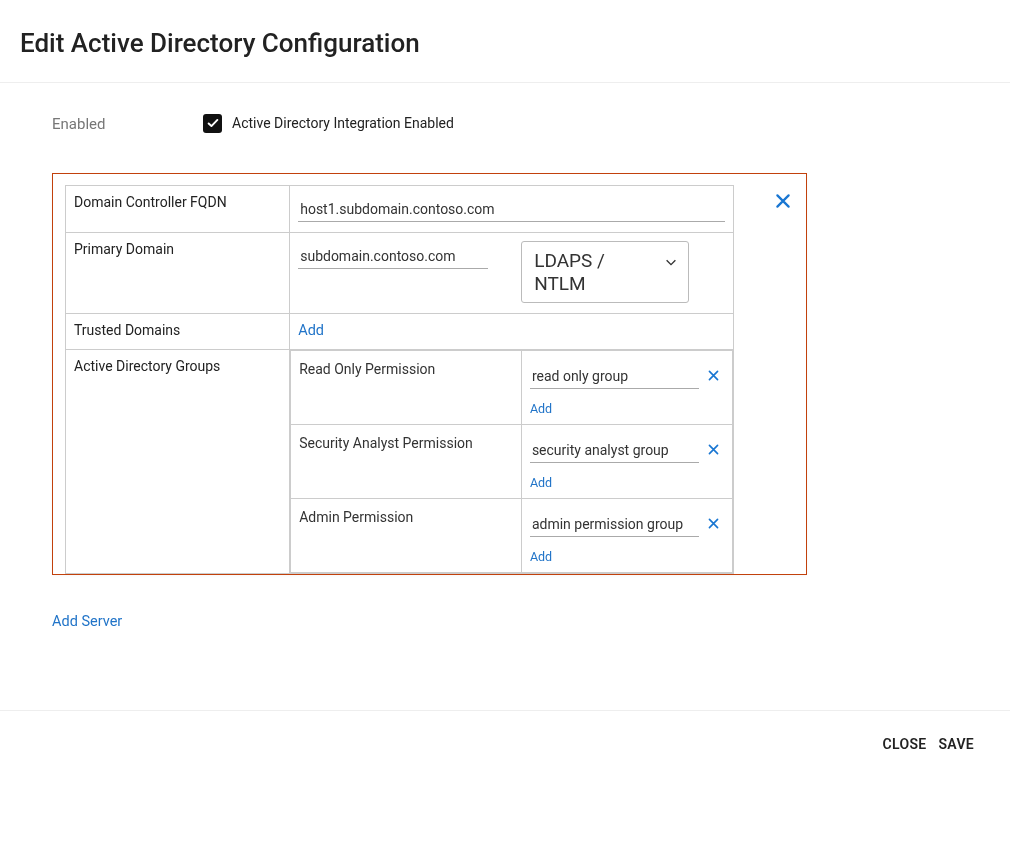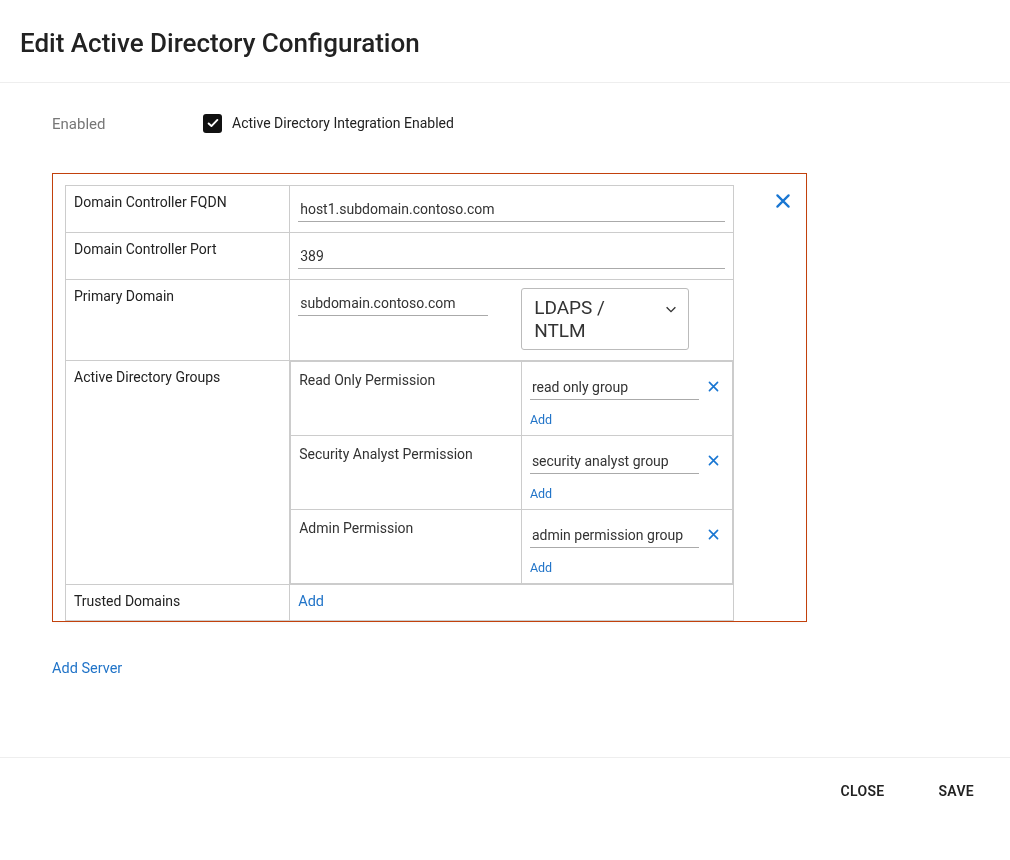--- a/index.html
+++ b/index.html
@@ -162,21 +162,20 @@
     cursor: pointer;
     margin-top: 38px;
     display: inline-block;
     font-size: 14.5px;
   }
   .footer {
     border-top: 1px solid #eee;
     padding: 24px 30px;
     display: flex;
     justify-content: flex-end;
-    gap: 42px;
   }
   .btn {
     font-size: 14px;
     font-weight: 600;
     letter-spacing: 0.3px;
     color: #222;
     cursor: pointer;
     background: none;
     border: none;
     font-family: inherit;
@@ -211,42 +210,42 @@
             <path d="M3 3 L13 13 M13 3 L3 13" stroke="#1976d2" stroke-width="2" stroke-linecap="round"></path>
           </svg>
         </div>
 
         <table class="tbl">
           <tbody>
               <tr>
             <td class="label-cell">Domain Controller FQDN</td>
             <td class="val-cell">
               <input class="u-input" value="host1.subdomain.contoso.com" style="">
-            </td>
-          </tr>
-          <tr>
-            <td class="label-cell">Domain Controller Port</td>
-            <td class="val-cell">
-              <input class="u-input" value="389" style="">
             </td>
           </tr>
           <tr>
             <td class="label-cell">Primary Domain</td>
             <td class="val-cell">
               <div class="pd-row">
                 <input class="u-input" value="subdomain.contoso.com" style="">
                 <div class="select-box">
                   <span>LDAPS / NTLM</span>
                   <span class="chev">
                     <svg width="14" height="14" viewBox="0 0 16 16">
                           <path d="M3 6 L8 11 L13 6" stroke="#333" stroke-width="1.6" fill="none"></path>
                         </svg>
                   </span>
                 </div>
               </div>
+            </td>
+          </tr>
+          <tr>
+            <td class="label-cell">Trusted Domains</td>
+            <td class="val-cell">
+              <span class="add-link big" style="margin-top:0">Add</span>
             </td>
           </tr>
           <tr>
             <td class="label-cell">Active Directory Groups</td>
             <td class="val-cell td-perm-wrap">
               <table class="inner-tbl">
                 <tbody>
                       <tr>
                   <td class="perm-cell">Read Only Permission</td>
                   <td class="group-cell">
@@ -286,26 +285,20 @@
                               </svg>
                       </span>
                     </div>
                     <span class="add-link">Add</span>
                   </td>
                 </tr>
               </tbody>
                   </table>
             </td>
           </tr>
-          <tr>
-            <td class="label-cell">Trusted Domains</td>
-            <td class="val-cell">
-              <span class="add-link big" style="margin-top:0">Add</span>
-            </td>
-          </tr>
         </tbody>
           </table>
       </div>
 
       <span class="add-server">Add Server</span>
     </div>
   </div>
 
 </div>
 

